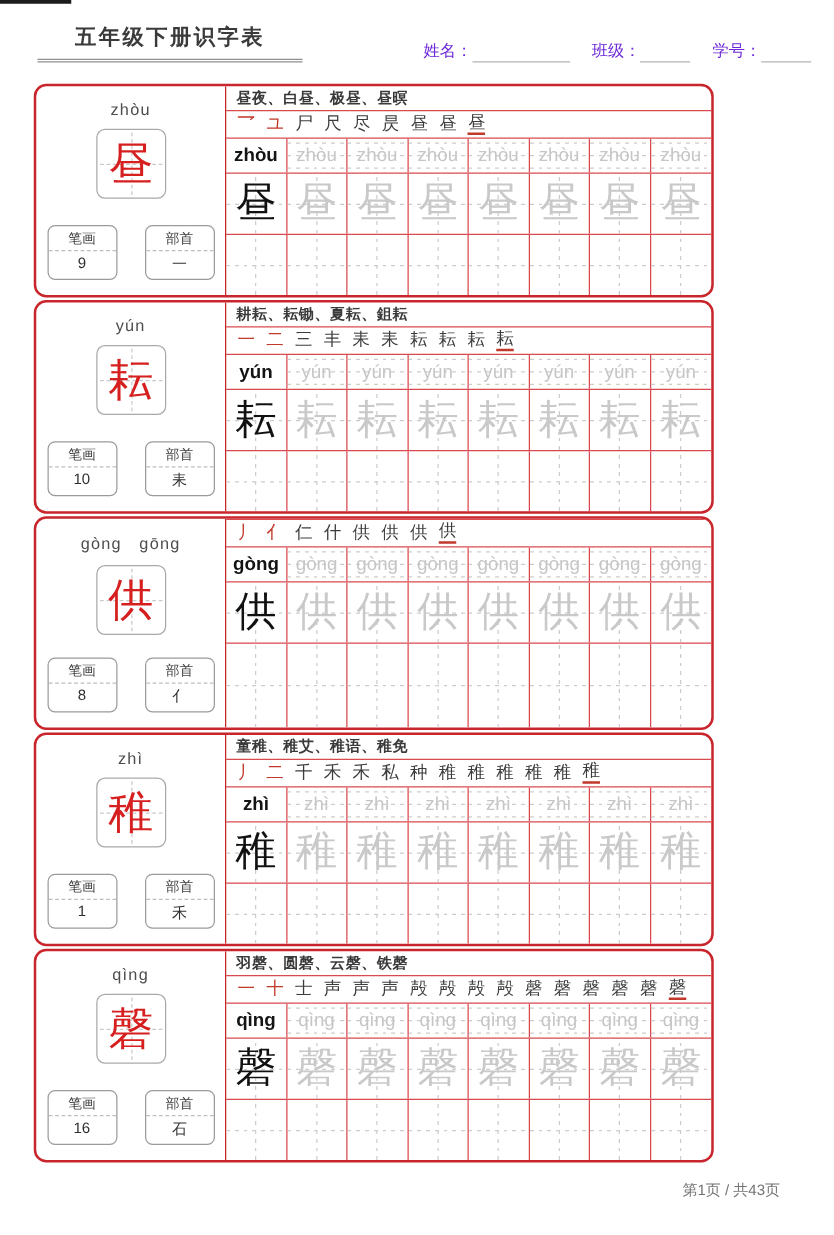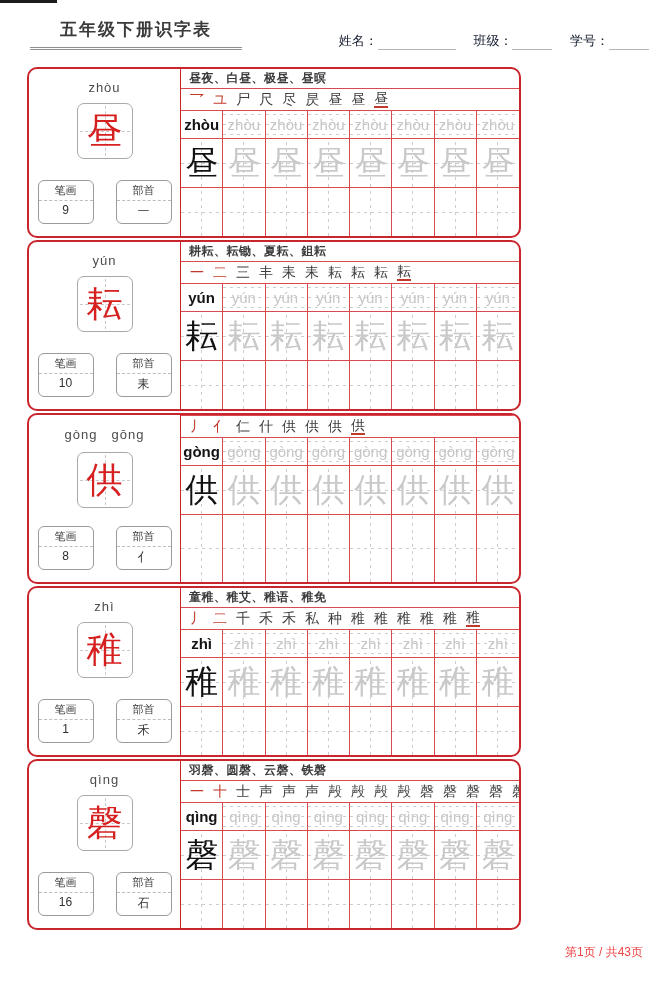--- a/index.html
+++ b/index.html
@@ -8,30 +8,30 @@
     font-family:"Liberation Sans","DejaVu Sans",sans-serif;overflow:hidden;
   }
   .corner-mark{position:absolute;left:0;top:0;width:57px;height:3px;background:#1c1c1c;}
   
   .header{position:absolute;top:18px;left:0;width:667px;height:42px;}
   .title-wrap{
     position:absolute;left:30px;top:0;width:212px;text-align:center;
     padding-bottom:6px;border-bottom:3px double #8f8f8f;
   }
   .title{font-size:17px;font-weight:bold;color:#3a3a3a;letter-spacing:2px;margin-top:12px;}
-  .fields{position:absolute;right:18px;top:14px;font-size:13px;color:#0f172a;white-space:nowrap;}
+  .fields{position:absolute;right:18px;top:14px;font-size:13px;color:#6d28d9;white-space:nowrap;}
   .fields .lab{margin-left:14px;}
   .uline{display:inline-block;border-bottom:1px solid #b5b5b5;height:13px;vertical-align:bottom;}
   .uline.w-name{width:78px;}
   .uline.w-class{width:40px;}
   .uline.w-id{width:40px;}
   
   #cards{position:absolute;top:67px;left:27px;width:618px;}
   .card{
-    width:494px;height:171px;border:2px solid #c8252c;border-radius:10px;
+    width:544px;height:171px;border:2px solid #c8252c;border-radius:10px;
     margin-bottom:2px;display:flex;box-sizing:border-box;background:#fff;overflow:hidden;
   }
   .left{width:151px;flex:0 0 151px;border-right:1.5px solid #c8252c;position:relative;}
   .pinyin-label{margin-top:11px;text-align:center;font-size:13px;color:#4c4c4c;letter-spacing:1px;}
   .charbox{
     width:54px;height:54px;margin:8px auto 0 auto;border:1px solid #a9a9a9;border-radius:7px;
     position:relative;display:flex;align-items:center;justify-content:center;
   }
   .charbox .vguide{position:absolute;left:50%;top:2px;bottom:2px;border-left:1px dashed #c9c9c9;}
   .charbox .hguide{position:absolute;top:50%;left:2px;right:2px;border-top:1px dashed #c9c9c9;}
@@ -74,21 +74,21 @@
       repeating-linear-gradient(90deg,#cdcdcd 0 3px,transparent 3px 7px);
     background-size:1px 100%,100% 1px;
     background-position:50% 0,0 50%;
     background-repeat:no-repeat;
   }
   .charrow .cell{font-size:33px;font-family:"Liberation Serif","DejaVu Serif",serif;line-height:1;}
   .charrow .cell.firstc{color:#111;}
   .charrow .cell.ghostc{color:#c9c9c9;}
   .emptyrow{flex:1;border-top:1px solid #d94a4e;}
   
-  .footer{position:absolute;right:24px;top:944px;font-size:12px;color:#ef4444;}
+  .footer{position:absolute;right:43px;top:944px;font-size:12px;color:#737373;}
 </style>
 </head>
 <body>
 
 <div class="corner-mark"></div>
 
 <div class="header">
   <div class="title-wrap">
     <span class="title">五年级下册识字表</span>
   </div>

